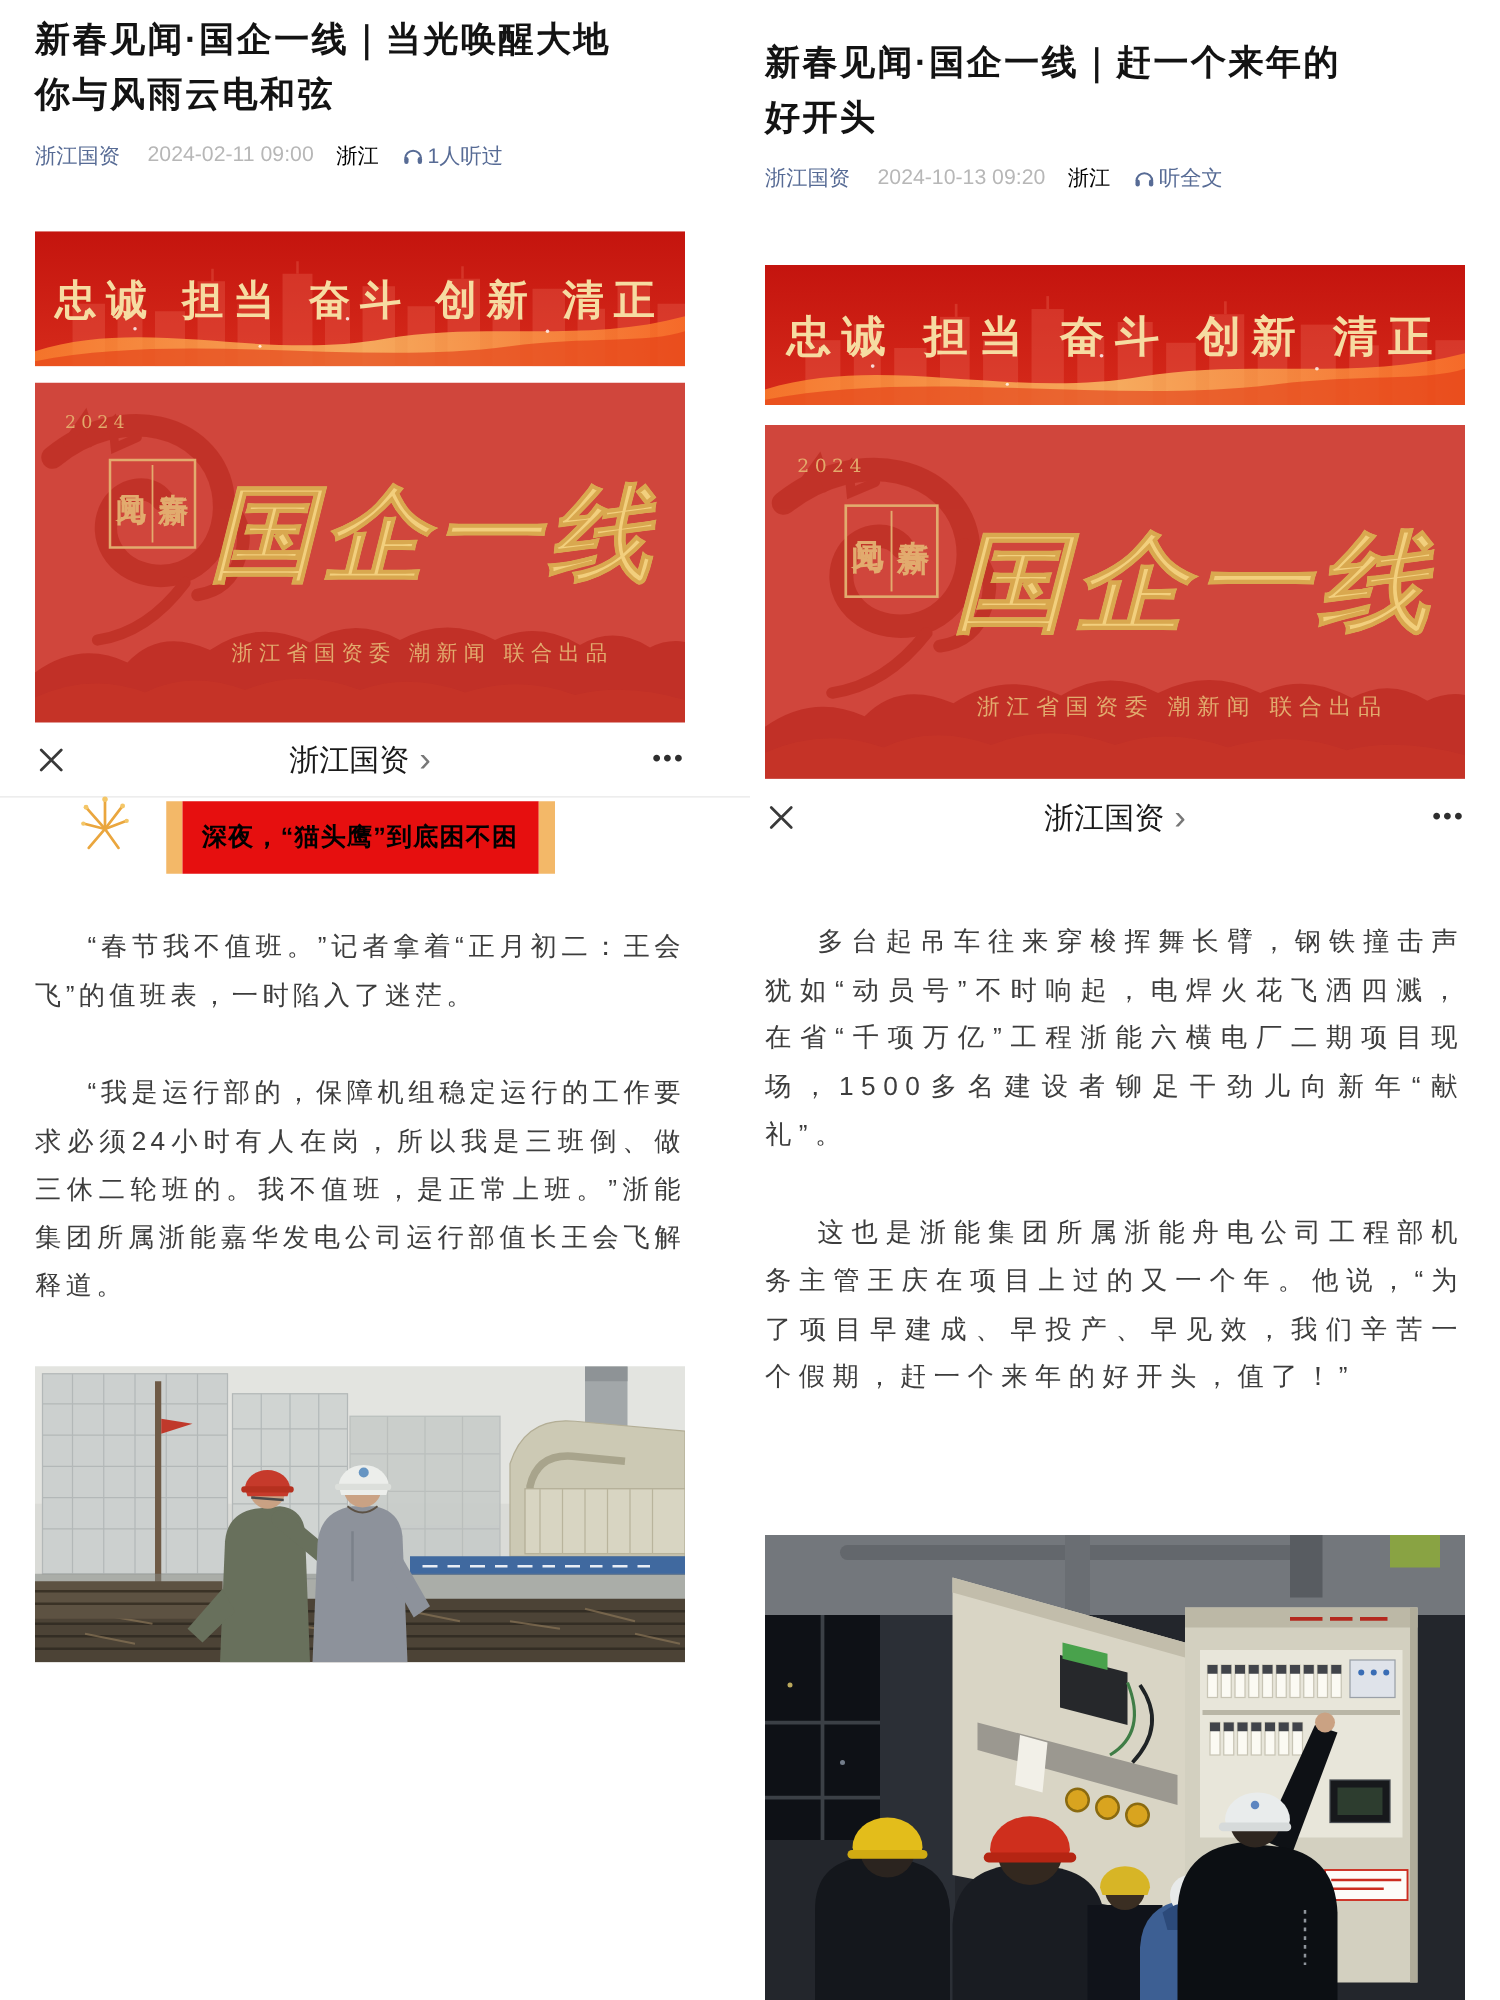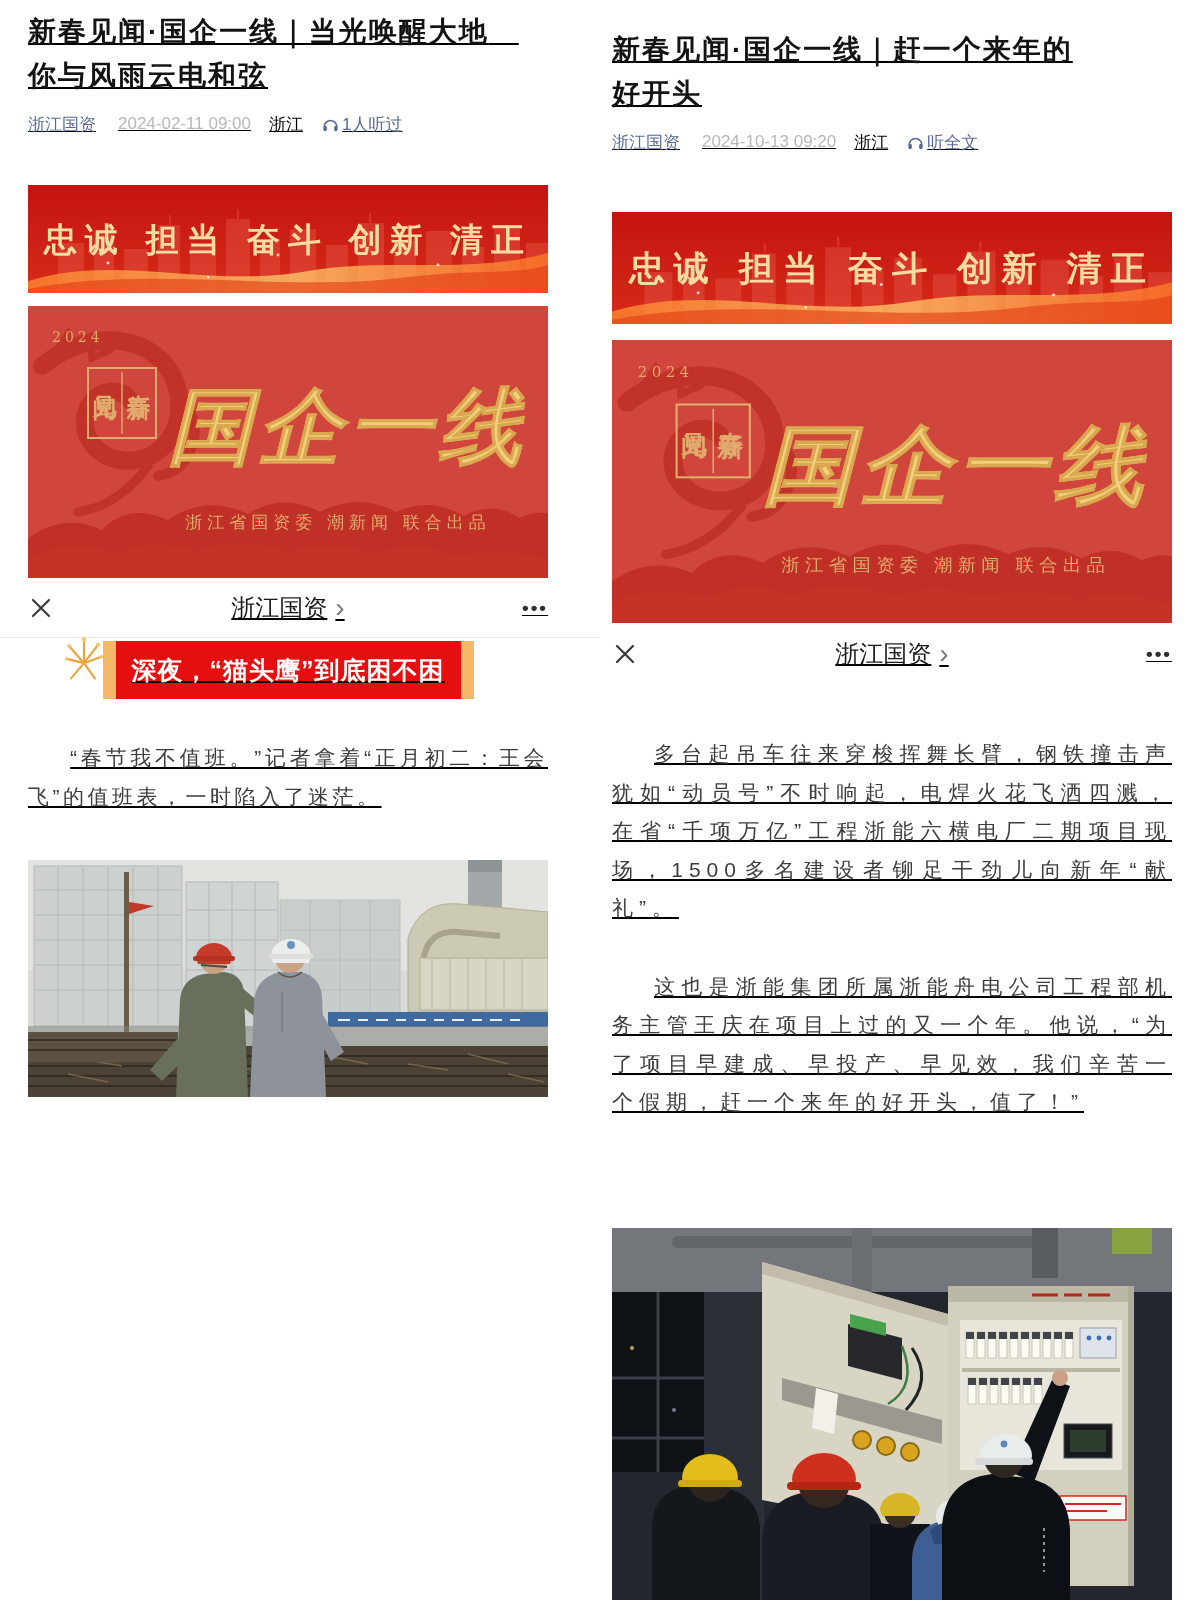--- a/index.html
+++ b/index.html
@@ -1,18 +1,18 @@
 <!DOCTYPE html>
 <html><head>
 <meta charset="utf-8">
 <style>
   * { margin:0; padding:0; box-sizing:border-box; }
   html,body { width:1200px; height:1600px; background:#ffffff; overflow:hidden;
               font-family:"Liberation Sans","DejaVu Sans",sans-serif; }
-  .page { width:1200px; height:1600px; display:flex; background:#fff;text-decoration:underline; }
+  .page { width:1200px; height:1600px; display:flex; background:#fff; }
   .col { width:600px; height:1600px; overflow:hidden; }
   .col-left  { padding:10px 52px 0 28px; }
   .col-right { padding:28px 28px 0 12px; }
 
   .art-title { font-size:28px; line-height:44px; font-weight:700; color:#131313;
                letter-spacing:2px; max-width:472px; }
   .meta { display:flex; align-items:center; margin-top:14px; height:24px;
           font-size:17px; white-space:nowrap; }
   .meta .src { color:#576b95; }
   .meta .date { color:#b7b7b7; margin-left:22px; }
@@ -31,21 +31,21 @@
                        border-bottom:1px solid #e7e7e7; }
   .tb-close { width:26px; height:26px; display:flex; align-items:center; justify-content:center; }
   .tb-center { flex:1; text-align:center; font-size:24px; color:#1a1a1a;
                display:flex; align-items:center; justify-content:center; gap:8px; }
   .tb-center .chev { color:#777; font-size:28px; line-height:24px; }
   .tb-more { font-size:19px; letter-spacing:2px; color:#2e2e2e; font-weight:700; }
 
   .ribbon-wrap { margin-top:3px; height:58px; position:relative;
                  display:flex; justify-content:center; }
   .ribbon-edge { width:13px; height:58px; background:#f3b868; }
-  .ribbon-body { background:#e60f0f; color:#ffffff; font-size:25px; font-weight:700;
+  .ribbon-body { background:#e60f0f; color:#000000; font-size:20px; font-weight:700;
                  line-height:58px; padding:0 16px; letter-spacing:1px; white-space:nowrap; }
   .firework { position:absolute; left:34px; top:-6px; }
 
   .para { margin-top:40px; font-size:21px; line-height:38.5px; color:#3d3d3d;
           letter-spacing:3.5px; text-align:justify; text-indent:2em; }
   .col-right .para { letter-spacing:6px; line-height:38.5px; }
   .col-right .para-first { margin-top:50px; }
 
   .photo { overflow:hidden; }
   .photo-left  { margin-top:44px; height:237px; }
@@ -178,20 +178,21 @@
             <circle cx="36" cy="20" r="1.6"></circle>
             <circle cx="4" cy="22" r="1.6"></circle>
           </g>
       </svg>
       <span class="ribbon-edge"></span>
       <span class="ribbon-body">深夜，“猫头鹰”到底困不困</span>
       <span class="ribbon-edge"></span>
     </div>
 
     <p class="para">“春节我不值班。”记者拿着“正月初二：王会飞”的值班表，一时陷入了迷茫。</p>
+    <p class="para">“我是运行部的，保障机组稳定运行的工作要求必须24小时有人在岗，所以我是三班倒、做三休二轮班的。我不值班，是正常上班。”浙能集团所属浙能嘉华发电公司运行部值长王会飞解释道。</p>
 
     <div class="photo photo-left">
       <svg viewBox="0 0 520 237" preserveAspectRatio="none">
         <rect width="520" height="237" fill="#dadbd7"></rect>
         <rect width="520" height="110" fill="#e3e4e0"></rect>
         <g stroke="#b3b8b8" stroke-width="1">
           <rect x="6" y="6" width="148" height="160" fill="#ccd0cf"></rect>
           <path d="M6,30h148M6,55h148M6,80h148M6,105h148M6,130h148M30,6v160M55,6v160M80,6v160M105,6v160M130,6v160" fill="none"></path>
         </g>
         <g stroke="#b3b8b8" stroke-width="1">

